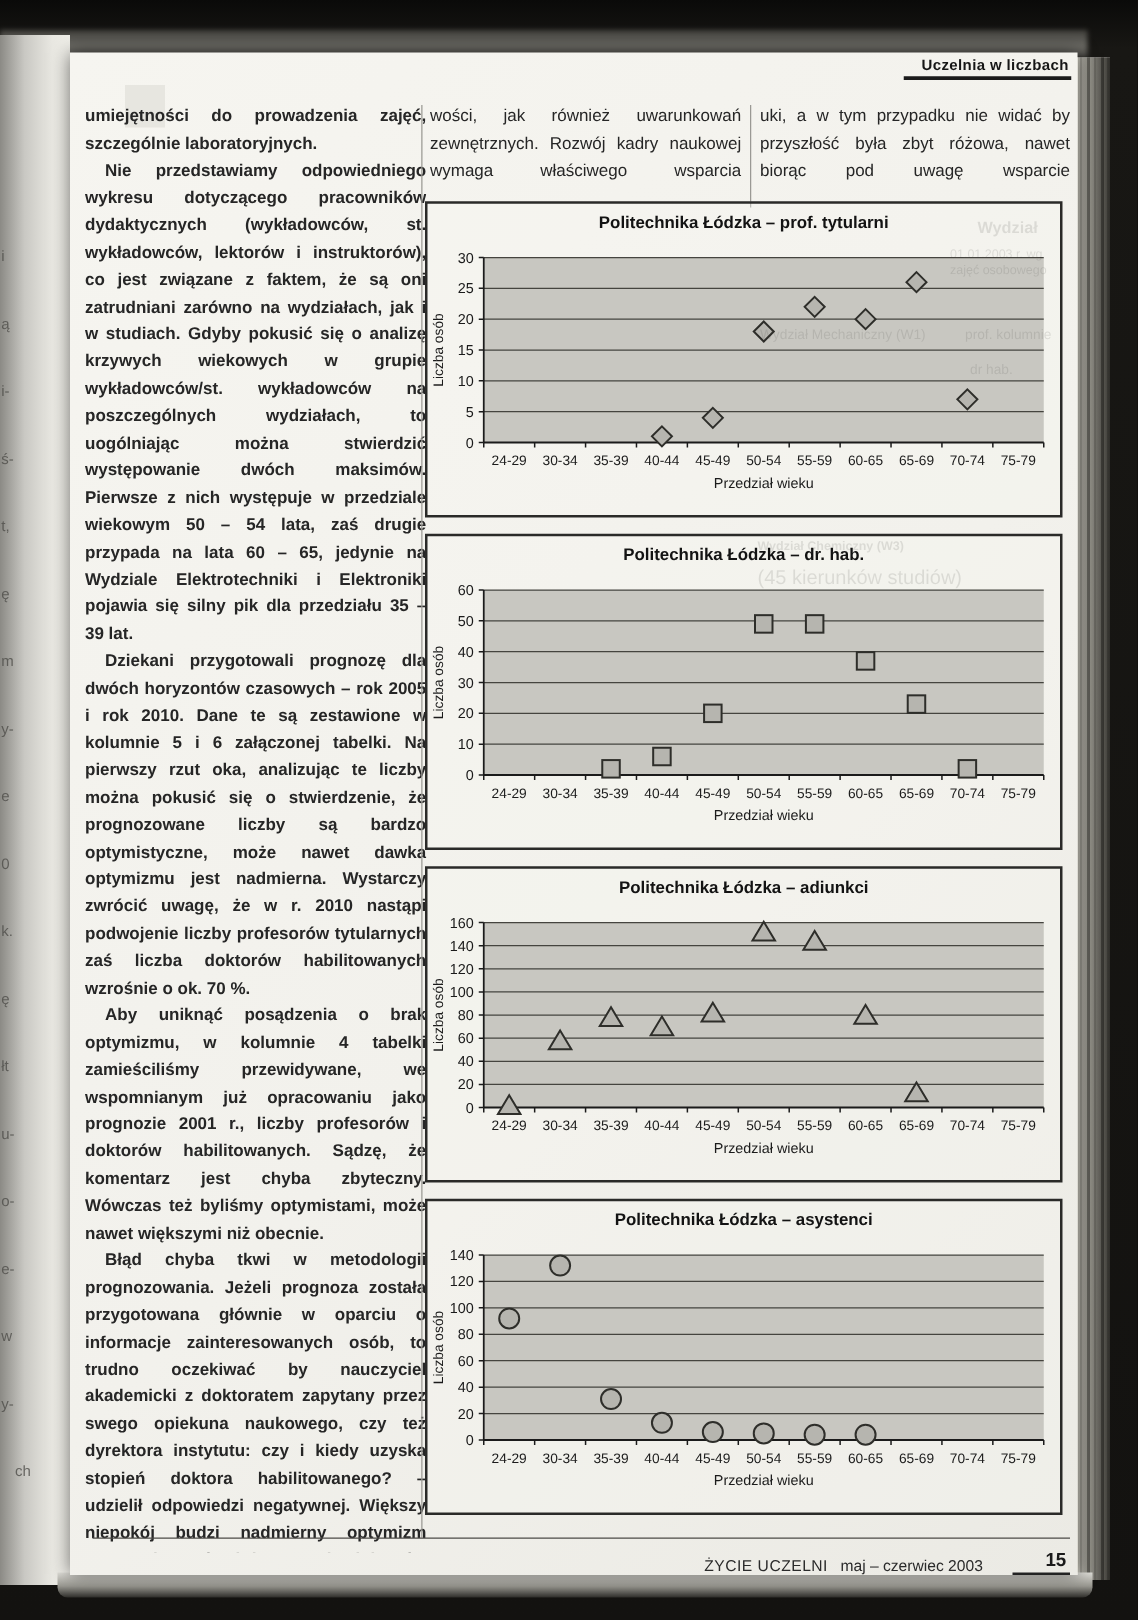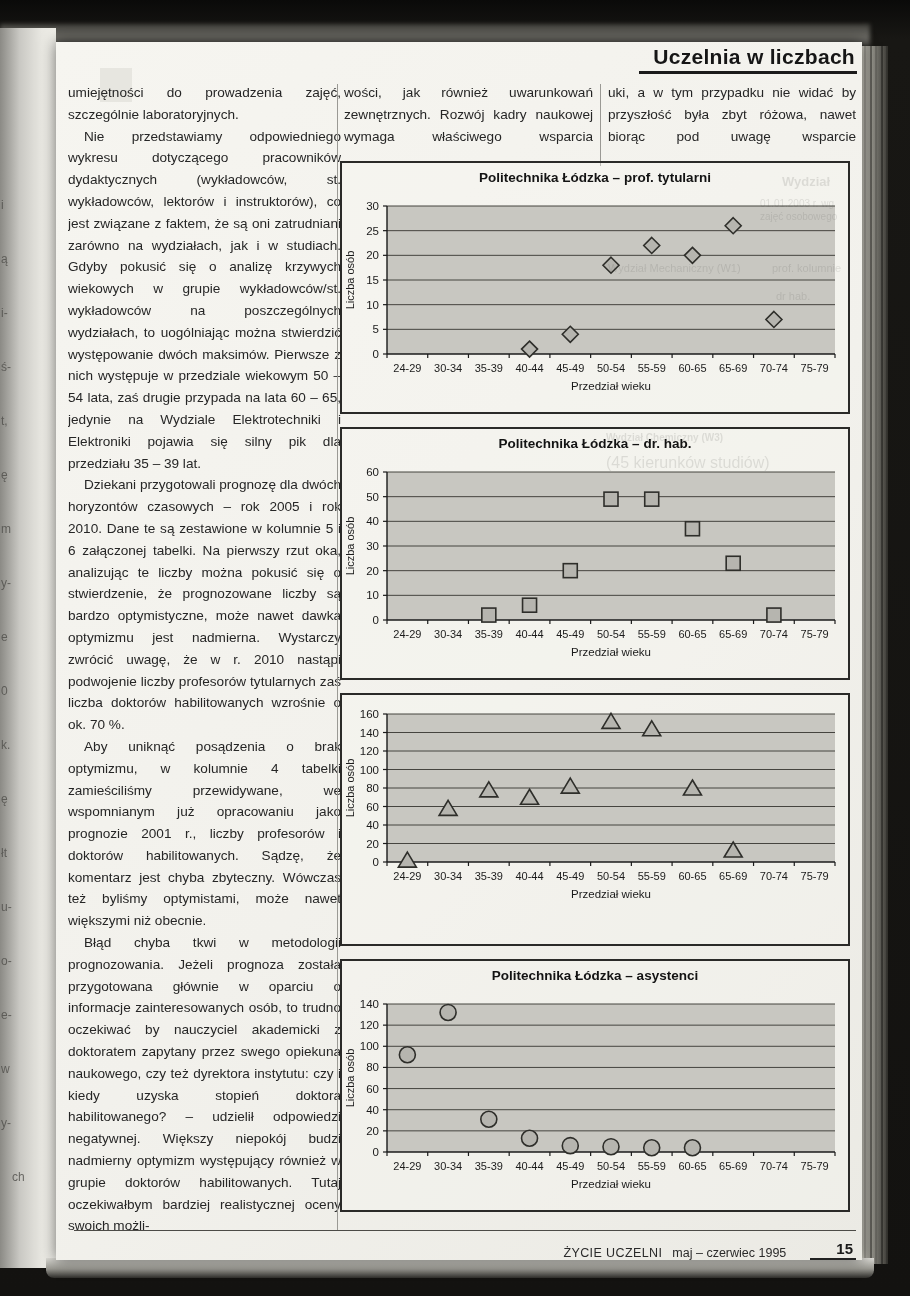--- a/index.html
+++ b/index.html
@@ -14,25 +14,25 @@
   .edge-right{position:absolute;left:861px;top:46px;width:27px;height:1218px;
     background:repeating-linear-gradient(90deg,#e6e5df 0 3px,#bdbcb7 3px 5px,#d6d5d0 5px 9px,#8f8e89 9px 11px),
     linear-gradient(90deg,#e6e5df,#403f3b);background-blend-mode:multiply;}
   .edge-bottom{position:absolute;left:46px;top:1258px;width:828px;height:20px;
     background:linear-gradient(180deg,#deddd7 0%,#97968f 55%,#2e2d2a 100%);border-radius:0 0 8px 8px;}
   .page{position:absolute;left:56px;top:42px;width:806px;height:1218px;overflow:hidden;
     background:linear-gradient(135deg,#f6f5f0 0%,#f2f1ec 55%,#ebeae4 100%);
     box-shadow:0 0 14px rgba(0,0,0,.55);color:#242424;}
   .corner-smudge{position:absolute;left:44px;top:26px;width:32px;height:34px;background:#dddcd6;opacity:.6;}
 
-  .header{position:absolute;right:5px;top:3px;font-size:21px;font-weight:bold;color:#161616;
+  .header{position:absolute;right:5px;top:3px;font-size:12px;font-weight:bold;color:#161616;
     letter-spacing:.3px;border-bottom:3px solid #1b1b1b;padding:0 2px 2px 14px;text-align:center;}
 
   .bodytext{font-size:13.6px;line-height:21.8px;text-align:justify;color:#262626;}
-  .col-left{position:absolute;left:12px;top:40px;width:273px;height:1160px;overflow:hidden;}
+  .col-left{position:absolute;left:12px;top:40px;width:273px;height:1160px;overflow:hidden;font-weight:bold;}
   .col-left p{margin:0;text-indent:16px;}
   .col-left p:first-child{text-indent:0;}
   .col-mid{position:absolute;left:288px;top:40px;width:249px;height:70px;overflow:hidden;}
   .col-right{position:absolute;left:552px;top:40px;width:248px;height:70px;overflow:hidden;}
   .rule-v{position:absolute;width:1px;background:#9a9994;}
   .rule-v1{left:281px;top:42px;height:1146px;}
   .rule-v2{left:544px;top:42px;height:82px;}
 
   .charts{position:absolute;left:284px;top:119px;width:510px;display:flex;flex-direction:column;gap:13px;border-radius:21px;}
   .chart-box{box-sizing:border-box;width:510px;height:253px;border:2px solid #2a2a28;
@@ -192,20 +192,21 @@
             <rect x="179.54545454545453" y="138.2" width="14" height="14" fill="#b6b5af" stroke="#2e2e2a" stroke-width="1.6"></rect>
             <rect x="220.27272727272728" y="103.66666666666667" width="14" height="14" fill="#b6b5af" stroke="#2e2e2a" stroke-width="1.6"></rect>
             <rect x="261" y="32.13333333333334" width="14" height="14" fill="#b6b5af" stroke="#2e2e2a" stroke-width="1.6"></rect>
             <rect x="301.72727272727275" y="32.13333333333334" width="14" height="14" fill="#b6b5af" stroke="#2e2e2a" stroke-width="1.6"></rect>
             <rect x="342.45454545454544" y="61.733333333333334" width="14" height="14" fill="#b6b5af" stroke="#2e2e2a" stroke-width="1.6"></rect>
             <rect x="383.1818181818182" y="96.26666666666667" width="14" height="14" fill="#b6b5af" stroke="#2e2e2a" stroke-width="1.6"></rect>
             <rect x="423.9090909090909" y="148.06666666666666" width="14" height="14" fill="#b6b5af" stroke="#2e2e2a" stroke-width="1.6"></rect>
           </svg>
         </div>
         <div class="chart-box">
+          <div class="chart-title">Politechnika Łódzka – adiunkci</div>
           <svg width="504" height="212" viewBox="0 0 504 212">
             <rect x="44" y="12" width="448" height="148" fill="#c8c7c1"></rect>
             <line x1="44" y1="160" x2="492" y2="160" stroke="#1b1b1b" stroke-width="1.7"></line>
             <line x1="40" y1="160" x2="44" y2="160" stroke="#1b1b1b" stroke-width="1.2"></line>
             <text x="36" y="164" text-anchor="end" font-size="11.5" fill="#1b1b1b">0</text>
             <line x1="44" y1="141.5" x2="492" y2="141.5" stroke="#45443f" stroke-width="1"></line>
             <line x1="40" y1="141.5" x2="44" y2="141.5" stroke="#1b1b1b" stroke-width="1.2"></line>
             <text x="36" y="145.5" text-anchor="end" font-size="11.5" fill="#1b1b1b">20</text>
             <line x1="44" y1="123" x2="492" y2="123" stroke="#45443f" stroke-width="1"></line>
             <line x1="40" y1="123" x2="44" y2="123" stroke="#1b1b1b" stroke-width="1.2"></line>
@@ -327,21 +328,21 @@
             <circle cx="268" cy="154.71428571428572" r="8" fill="#b6b5af" stroke="#2e2e2a" stroke-width="1.6"></circle>
             <circle cx="308.72727272727275" cy="155.77142857142857" r="8" fill="#b6b5af" stroke="#2e2e2a" stroke-width="1.6"></circle>
             <circle cx="349.45454545454544" cy="155.77142857142857" r="8" fill="#b6b5af" stroke="#2e2e2a" stroke-width="1.6"></circle>
           </svg>
         </div>
       </div>
 
     <div class="footer-rule"></div>
     <div class="footer">
       <span class="mag">ŻYCIE UCZELNI</span>
-      <span class="issue">maj – czerwiec 1995</span>
+      <span class="issue">maj – czerwiec 2003</span>
       <span class="pageno">15</span>
     </div>
   <span class="ghost" style="left: 726px; top: 132px; font-size: 13px; font-weight: bold;">Wydział</span>
       <span class="ghost" style="left: 704px; top: 156px; font-size: 10px; text-align: right;">01.01.2003 r. wg</span>
       <span class="ghost" style="left: 704px; top: 169px; font-size: 10px;">zajęć osobowego</span>
       <span class="ghost" style="left: 716px; top: 220px; font-size: 11px;">prof. kolumnie</span>
       <span class="ghost" style="left: 720px; top: 248px; font-size: 11px;">dr hab.</span>
       <span class="ghost" style="left: 552px; top: 220px; font-size: 11px; font-weight: normal;">Wydział Mechaniczny (W1)</span>
       <span class="ghost" style="left: 550px; top: 390px; font-size: 10px; font-weight: bold;">Wydział Chemiczny (W3)</span>
       <span class="ghost" style="left: 550px; top: 412px; font-size: 16px;">(45 kierunków studiów)</span>

